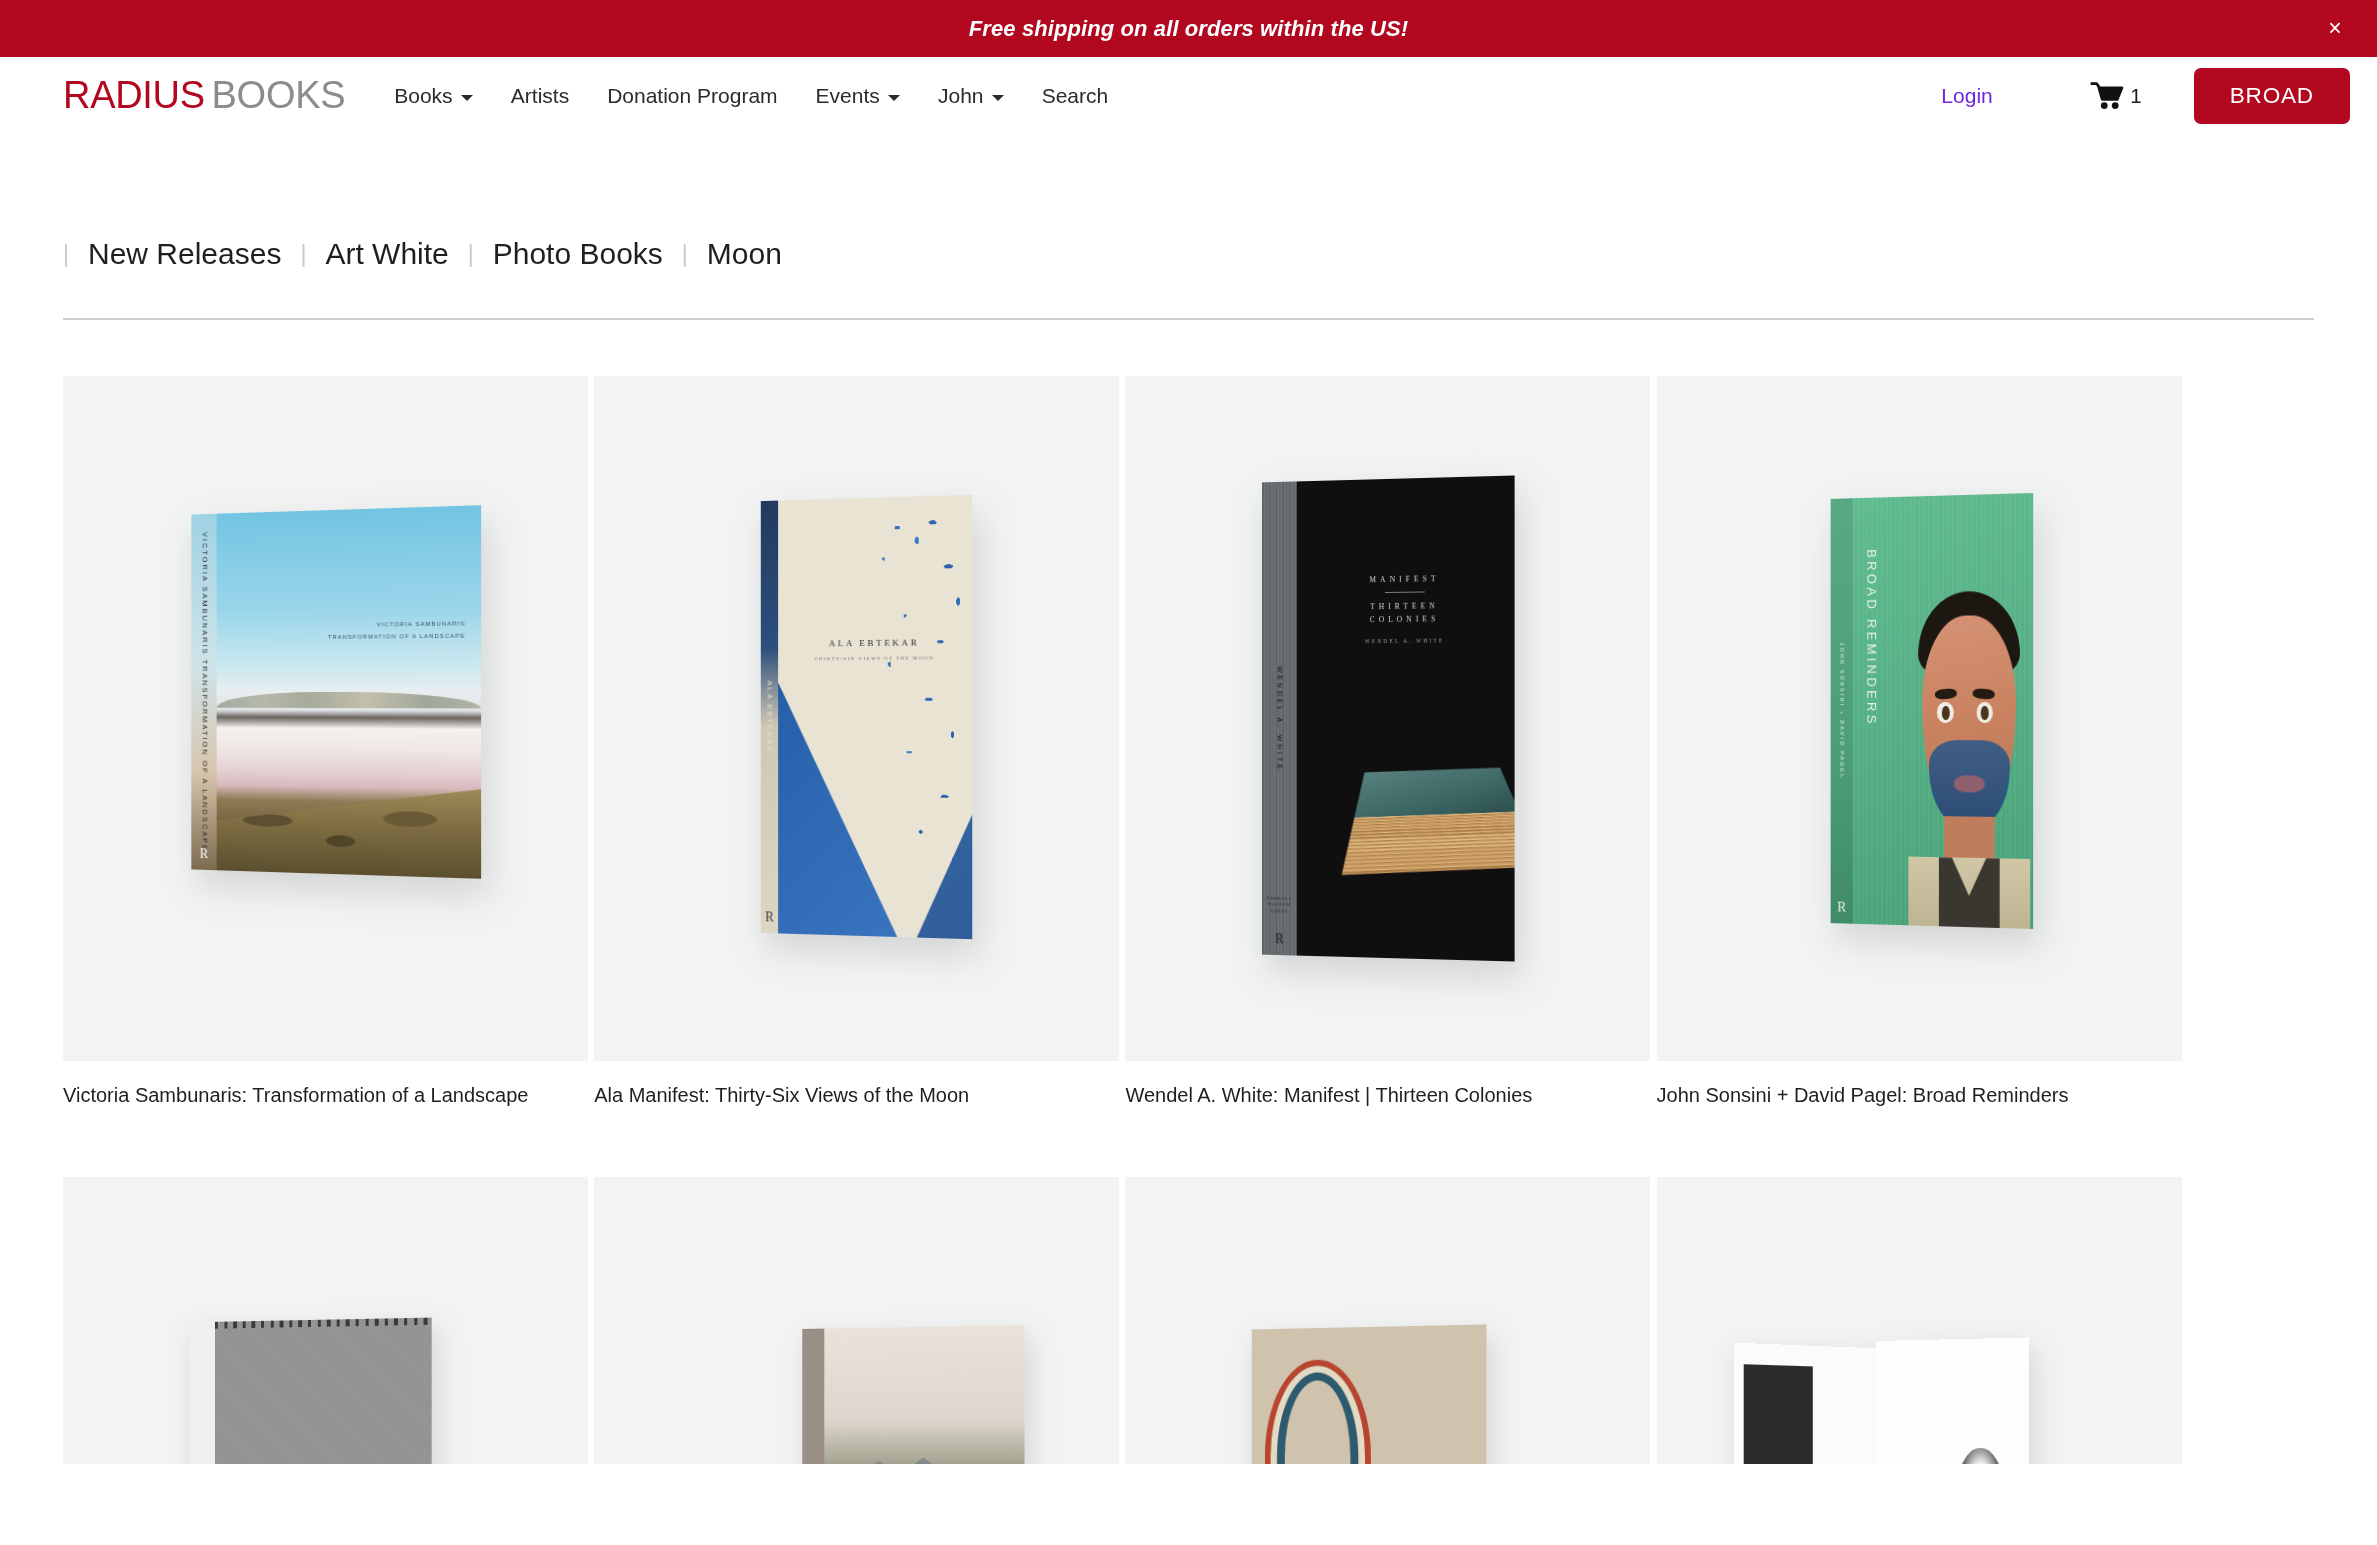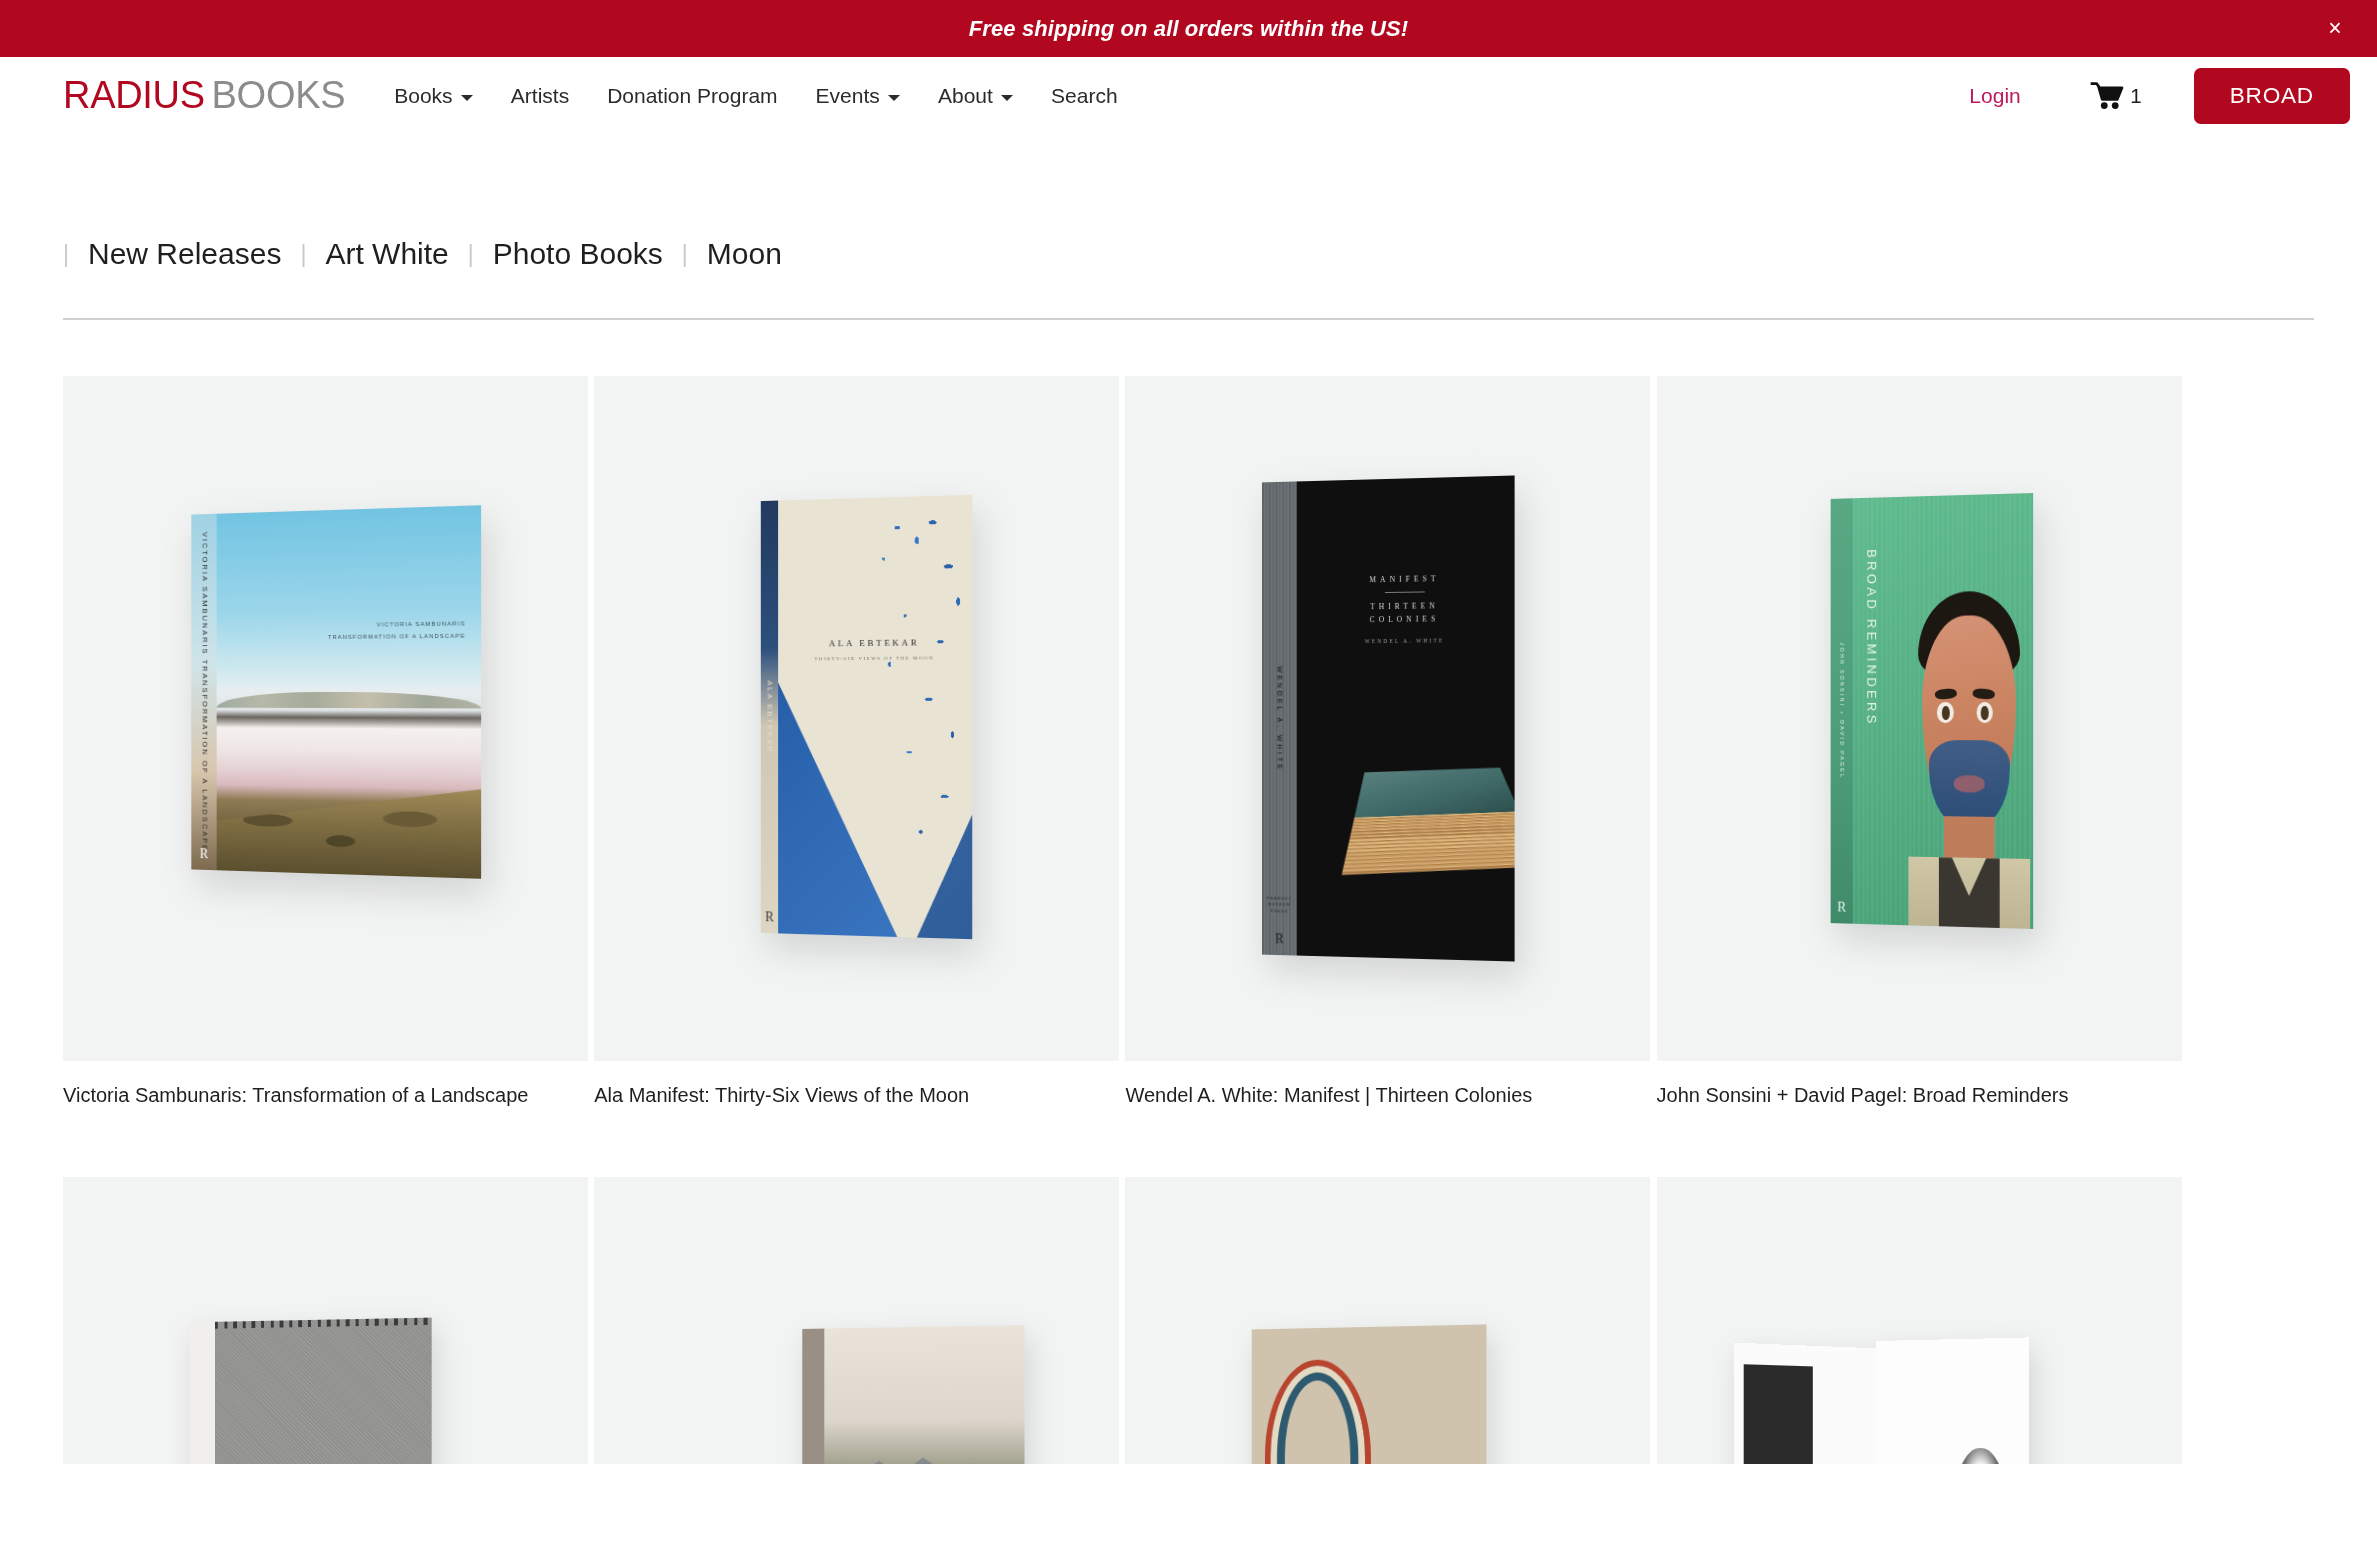--- a/index.html
+++ b/index.html
@@ -34,21 +34,21 @@
   .navitem{
     display:flex; align-items:center; gap:8.2px; margin-right:38px;
     font-size:21px; color:#2b2b2b; font-weight:400; cursor:pointer; white-space:nowrap;
   }
   .navitem:last-child{ margin-right:0; }
   .chev{ display:inline-block; width:0; height:0; position:relative; top:2.1px;
     border-left:6.2px solid transparent; border-right:6.2px solid transparent;
     border-top:6.2px solid #2b2b2b; }
 
   .navright{ margin-left:auto; display:flex; align-items:center; gap:0; }
-  .login{ font-size:21px; color:#be185d; cursor:pointer; margin-right:68px; }
+  .login{ font-size:21px; color:#6d28d9; cursor:pointer; margin-right:96px; }
   .cart{ display:flex; align-items:center; gap:5.5px; cursor:pointer; margin-right:52px; }
   .cart-count{ font-size:20.5px; color:#1a1a1a; }
   .donate{
     background:#b1071f; color:#ffffff; border:none; border-radius:6.8px;
     font-size:22.6px; letter-spacing:0.8px; padding:15px 36px; cursor:pointer;
     font-family:"Liberation Sans", sans-serif; font-weight:400;
   }
 
   
   .cats{ display:flex; align-items:center; padding:0 63px; margin-top:103px; }
@@ -267,21 +267,21 @@
       <span>Artists</span>
     </div>
     <div class="navitem">
       <span>Donation Program</span>
     </div>
     <div class="navitem">
       <span>Events</span>
       <i class="chev"></i>
     </div>
     <div class="navitem">
-      <span>About</span>
+      <span>John</span>
       <i class="chev"></i>
     </div>
     <div class="navitem">
       <span>Search</span>
     </div>
   </nav>
 
   <div class="navright">
     <span class="login">Login</span>
 

